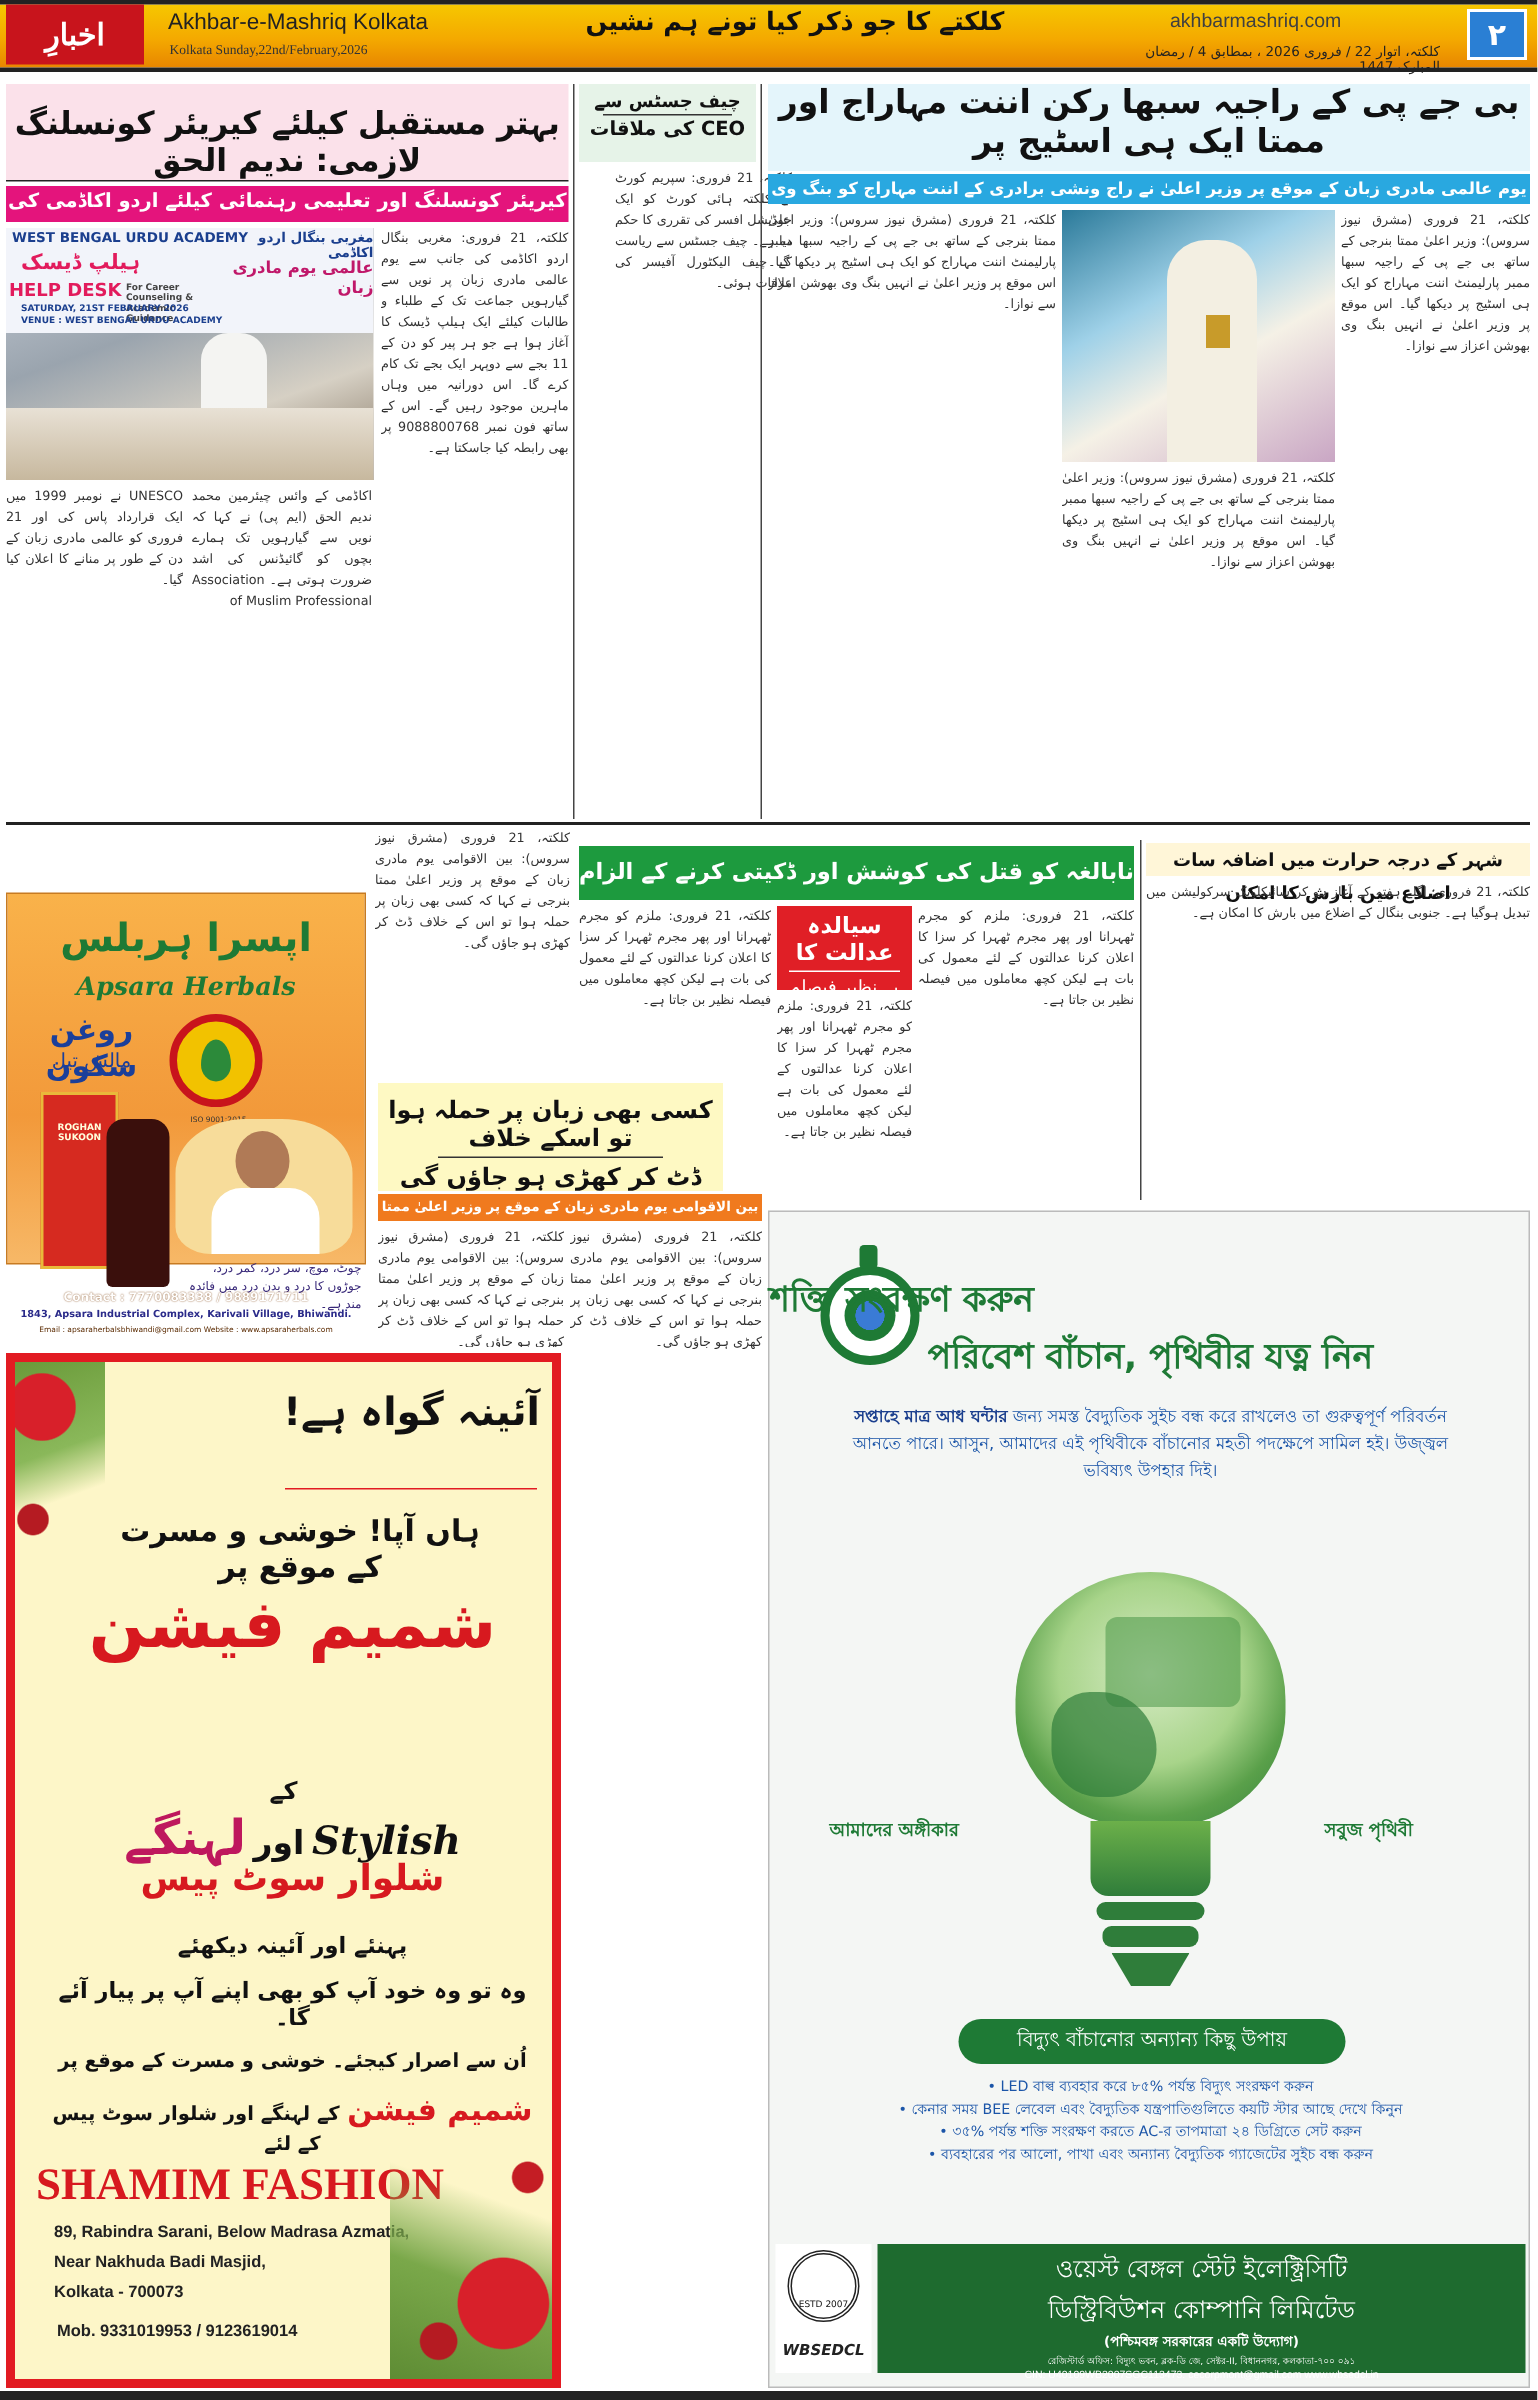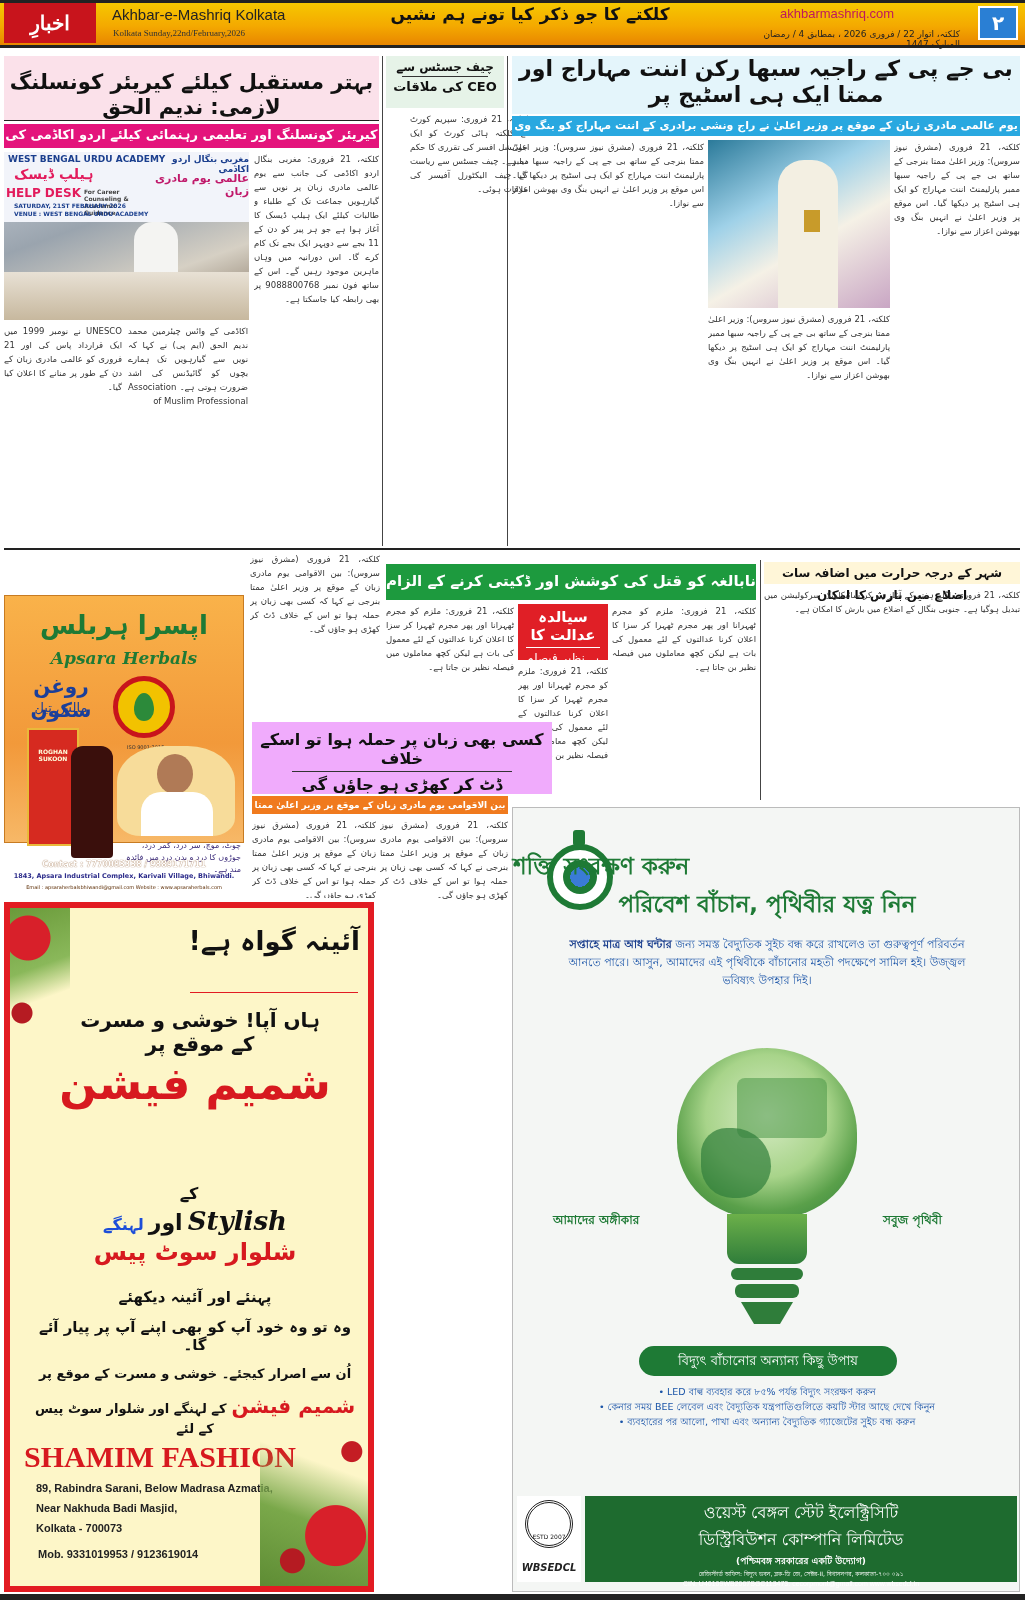--- a/index.html
+++ b/index.html
@@ -5,21 +5,21 @@
   * { box-sizing: border-box; margin: 0; padding: 0; }
   body { width: 1025px; height: 1600px; background: #fff; font-family: "DejaVu Sans", sans-serif; position: relative; overflow: hidden; color: #111; }
   .abs { position: absolute; }
   .rtl { direction: rtl; }
   
   .masthead { left: 0; top: 0; width: 1025px; height: 48px; background: linear-gradient(180deg,#f6c700 0%,#f4a900 55%,#e88600 100%); border-top: 3px solid #222; border-bottom: 3px solid #222; }
   .logo { left: 4px; top: 3px; width: 92px; height: 40px; background: #c8141c; color: #fff; font-size: 20px; font-weight: bold; text-align: center; line-height: 40px; font-family: "DejaVu Serif", serif; }
   .en-title { left: 112px; top: 6px; font-size: 15px; color: #222; font-family: "Liberation Sans", sans-serif; }
   .en-date { left: 113px; top: 28px; font-size: 9px; color: #333; font-family: "Liberation Serif", serif; }
   .tagline { left: 360px; top: 4px; width: 340px; font-size: 17px; font-weight: bold; color: #111; text-align: center; }
-  .site { left: 780px; top: 6px; font-size: 13px; color: #be185d; font-family: "Liberation Sans", sans-serif; }
+  .site { left: 780px; top: 6px; font-size: 13px; color: #404040; font-family: "Liberation Sans", sans-serif; }
   .urdu-date { left: 760px; top: 29px; width: 200px; font-size: 9px; color: #222; text-align: right; }
   .pageno { left: 978px; top: 6px; width: 40px; height: 34px; background: #2a7fd4; border: 2px solid #fff; color: #fff; font-weight: bold; font-size: 20px; text-align: center; line-height: 30px; }
   .rule { background: #222; }
   
   .hl-pink { background: #fbe1ea; }
   .hl-cyan { background: #e4f5fb; }
   .hl-green { background: #e6f3e8; }
   .hl { font-weight: bold; color: #111; text-align: center; line-height: 1.2; }
   .strap { color: #fff; font-weight: bold; text-align: center; font-size: 13px; line-height: 22px; }
   .body-text { font-size: 8.5px; line-height: 14px; color: #333; text-align: justify; overflow: hidden; }
@@ -125,39 +125,39 @@
 <div class="abs body-text rtl" style="left:612px;top:604px;width:144px;height:200px;">کلکتہ، 21 فروری: ملزم کو مجرم ٹھہرانا اور پھر مجرم ٹھہرا کر سزا کا اعلان کرنا عدالتوں کے لئے معمول کی بات ہے لیکن کچھ معاملوں میں فیصلہ نظیر بن جاتا ہے۔</div>
 <div class="abs body-text rtl" style="left:518px;top:664px;width:90px;height:140px;">کلکتہ، 21 فروری: ملزم کو مجرم ٹھہرانا اور پھر مجرم ٹھہرا کر سزا کا اعلان کرنا عدالتوں کے لئے معمول کی بات ہے لیکن کچھ معاملوں میں فیصلہ نظیر بن جاتا ہے۔</div>
 <div class="abs body-text rtl" style="left:386px;top:604px;width:128px;height:200px;">کلکتہ، 21 فروری: ملزم کو مجرم ٹھہرانا اور پھر مجرم ٹھہرا کر سزا کا اعلان کرنا عدالتوں کے لئے معمول کی بات ہے لیکن کچھ معاملوں میں فیصلہ نظیر بن جاتا ہے۔</div>
 
 <div class="abs col-div" style="left:760px;top:560px;height:240px;"></div>
 <div class="abs" style="left:764px;top:562px;width:256px;height:22px;background:#fff6d8;">
   <div class="hl rtl" style="font-size:12px;line-height:22px;">شہر کے درجہ حرارت میں اضافہ سات اضلاع میں بارش کا امکان</div>
 </div>
 <div class="abs body-text rtl" style="left:764px;top:588px;width:256px;height:214px;">کلکتہ، 21 فروری: اگلے ہفتہ کے آغاز ہو کر سائیکلونک سرکولیشن میں تبدیل ہوگیا ہے۔ جنوبی بنگال کے اضلاع میں بارش کا امکان ہے۔</div>
 
-<div class="abs" style="left:252px;top:722px;width:300px;height:72px;background:#f0abfc;">
+<div class="abs" style="left:252px;top:722px;width:230px;height:72px;background:#fef9c3;">
   <div class="hl rtl" style="font-size:16px;padding-top:8px;">کسی بھی زبان پر حملہ ہوا تو اسکے خلاف</div>
   <div style="height:1px;background:#333;margin:3px 40px;"></div>
   <div class="hl rtl" style="font-size:16px;">ڈٹ کر کھڑی ہو جاؤں گی</div>
 </div>
 <div class="abs strap rtl" style="left:252px;top:796px;width:256px;height:18px;line-height:18px;background:#f07a1e;font-size:9px;">بین الاقوامی یوم مادری زبان کے موقع پر وزیر اعلیٰ ممتا بنرجی کا عزم</div>
 <div class="abs body-text rtl" style="left:380px;top:818px;width:128px;height:776px;">کلکتہ، 21 فروری (مشرق نیوز سروس): بین الاقوامی یوم مادری زبان کے موقع پر وزیر اعلیٰ ممتا بنرجی نے کہا کہ کسی بھی زبان پر حملہ ہوا تو اس کے خلاف ڈٹ کر کھڑی ہو جاؤں گی۔</div>
 <div class="abs body-text rtl" style="left:252px;top:818px;width:124px;height:80px;">کلکتہ، 21 فروری (مشرق نیوز سروس): بین الاقوامی یوم مادری زبان کے موقع پر وزیر اعلیٰ ممتا بنرجی نے کہا کہ کسی بھی زبان پر حملہ ہوا تو اس کے خلاف ڈٹ کر کھڑی ہو جاؤں گی۔</div>
 
 <div class="abs ad-shamim">
   <div class="abs" style="left:0;top:0;width:60px;height:150px;background:radial-gradient(circle at 30% 20%,#d8202a 0 22px,transparent 23px),radial-gradient(circle at 20% 70%,#b51b22 0 10px,transparent 11px),linear-gradient(160deg,#6a9a3a 0,#8ab85a 40%,transparent 60%);"></div>
   <div class="abs rtl" style="left:130px;top:18px;width:220px;text-align:right;font-size:26px;font-weight:bold;">آئینہ گواہ ہے!</div>
   <div class="abs" style="left:180px;top:84px;width:168px;height:1px;background:#e21b22;"></div>
   <div class="abs rtl" style="left:60px;top:100px;width:260px;text-align:center;font-size:20px;font-weight:bold;">ہاں آپا! خوشی و مسرت کے موقع پر</div>
   <div class="abs rtl" style="left:20px;top:150px;width:330px;text-align:center;font-size:44px;font-weight:bold;color:#d7191f;">شمیم فیشن</div>
   <div class="abs rtl" style="left:0;top:276px;width:358px;text-align:center;font-size:16px;font-weight:bold;">کے</div>
   <div class="abs" style="left:20px;top:298px;width:330px;text-align:center;">
     <span class="rtl" style="font-size:22px;font-weight:bold;">اور</span>
-    <span class="rtl" style="font-size:16px;font-weight:bold;color:#1d4ed8;">لہنگے</span>
+    <span class="rtl" style="font-size:32px;font-weight:bold;color:#be185d;">لہنگے</span>
     <span style="font-size:26px;font-weight:bold;font-style:italic;font-family:'DejaVu Serif',serif;">Stylish</span>
   </div>
   <div class="abs rtl" style="left:20px;top:330px;width:330px;text-align:center;font-size:24px;font-weight:bold;color:#d7191f;">شلوار سوٹ پیس</div>
   <div class="abs rtl" style="left:20px;top:380px;width:330px;text-align:center;font-size:15px;font-weight:bold;">پہنئے اور آئینہ دیکھئے</div>
   <div class="abs rtl" style="left:20px;top:410px;width:330px;text-align:center;font-size:15px;font-weight:bold;">وہ تو وہ خود آپ کو بھی اپنے آپ پر پیار آئے گا۔</div>
   <div class="abs rtl" style="left:20px;top:458px;width:330px;text-align:center;font-size:13px;font-weight:bold;">اُن سے اصرار کیجئے۔ خوشی و مسرت کے موقع پر</div>
   <div class="abs rtl" style="left:20px;top:486px;width:330px;text-align:center;">
     <span style="font-size:20px;font-weight:bold;color:#d7191f;">شمیم فیشن</span>
     <span style="font-size:13px;font-weight:bold;">کے لہنگے اور شلوار سوٹ پیس کے لئے</span>
   </div>
@@ -187,20 +187,21 @@
   <div class="abs" style="left:214px;top:406px;width:80px;height:50px;background:linear-gradient(180deg,#6cb04a,#2f7d3a);border-radius:0 0 12px 12px;"></div>
   <div class="abs" style="left:218px;top:460px;width:72px;height:12px;background:#2f7d3a;border-radius:6px;"></div>
   <div class="abs" style="left:222px;top:476px;width:64px;height:14px;background:#2f7d3a;border-radius:6px;"></div>
   <div class="abs" style="left:228px;top:494px;width:52px;height:22px;background:#2f7d3a;clip-path:polygon(0 0,100% 0,75% 100%,25% 100%);"></div>
   <div class="abs green" style="left:40px;top:403px;font-size:12px;font-weight:bold;">আমাদের অঙ্গীকার</div>
   <div class="abs green" style="left:370px;top:403px;font-size:12px;font-weight:bold;">সবুজ পৃথিবী</div>
   <div class="abs" style="left:126px;top:538px;width:258px;height:30px;background:#1e7a35;border-radius:15px;color:#fff;text-align:center;line-height:30px;font-size:13px;">বিদ্যুৎ বাঁচানোর অন্যান্য কিছু উপায়</div>
   <div class="abs" style="left:20px;top:576px;width:468px;text-align:center;font-size:9.5px;line-height:15px;color:#1b55a8;">
     <div>• LED বাল্ব ব্যবহার করে ৮৫% পর্যন্ত বিদ্যুৎ সংরক্ষণ করুন</div>
     <div>• কেনার সময় BEE লেবেল এবং বৈদ্যুতিক যন্ত্রপাতিগুলিতে কয়টি স্টার আছে দেখে কিনুন</div>
+    <div>• ৩৫% পর্যন্ত শক্তি সংরক্ষণ করতে AC-র তাপমাত্রা ২৪ ডিগ্রিতে সেট করুন</div>
     <div>• ব্যবহারের পর আলো, পাখা এবং অন্যান্য বৈদ্যুতিক গ্যাজেটের সুইচ বন্ধ করুন</div>
   </div>
   <div class="abs" style="left:4px;top:688px;width:64px;height:86px;background:#fff;">
     <div style="width:48px;height:48px;margin:4px auto 0;border-radius:50%;border:3px double #222;text-align:center;font-size:6px;padding-top:30px;">ESTD 2007</div>
     <div style="font-size:10px;font-weight:bold;font-style:italic;text-align:center;margin-top:14px;color:#222;">WBSEDCL</div>
   </div>
   <div class="abs" style="left:72px;top:688px;width:432px;height:86px;background:#1e6b2f;color:#fff;text-align:center;">
     <div style="font-size:16px;margin-top:4px;">ওয়েস্ট বেঙ্গল স্টেট ইলেক্ট্রিসিটি</div>
     <div style="font-size:16px;">ডিস্ট্রিবিউশন কোম্পানি লিমিটেড</div>
     <div style="font-size:9px;font-weight:bold;">(পশ্চিমবঙ্গ সরকারের একটি উদ্যোগ)</div>

